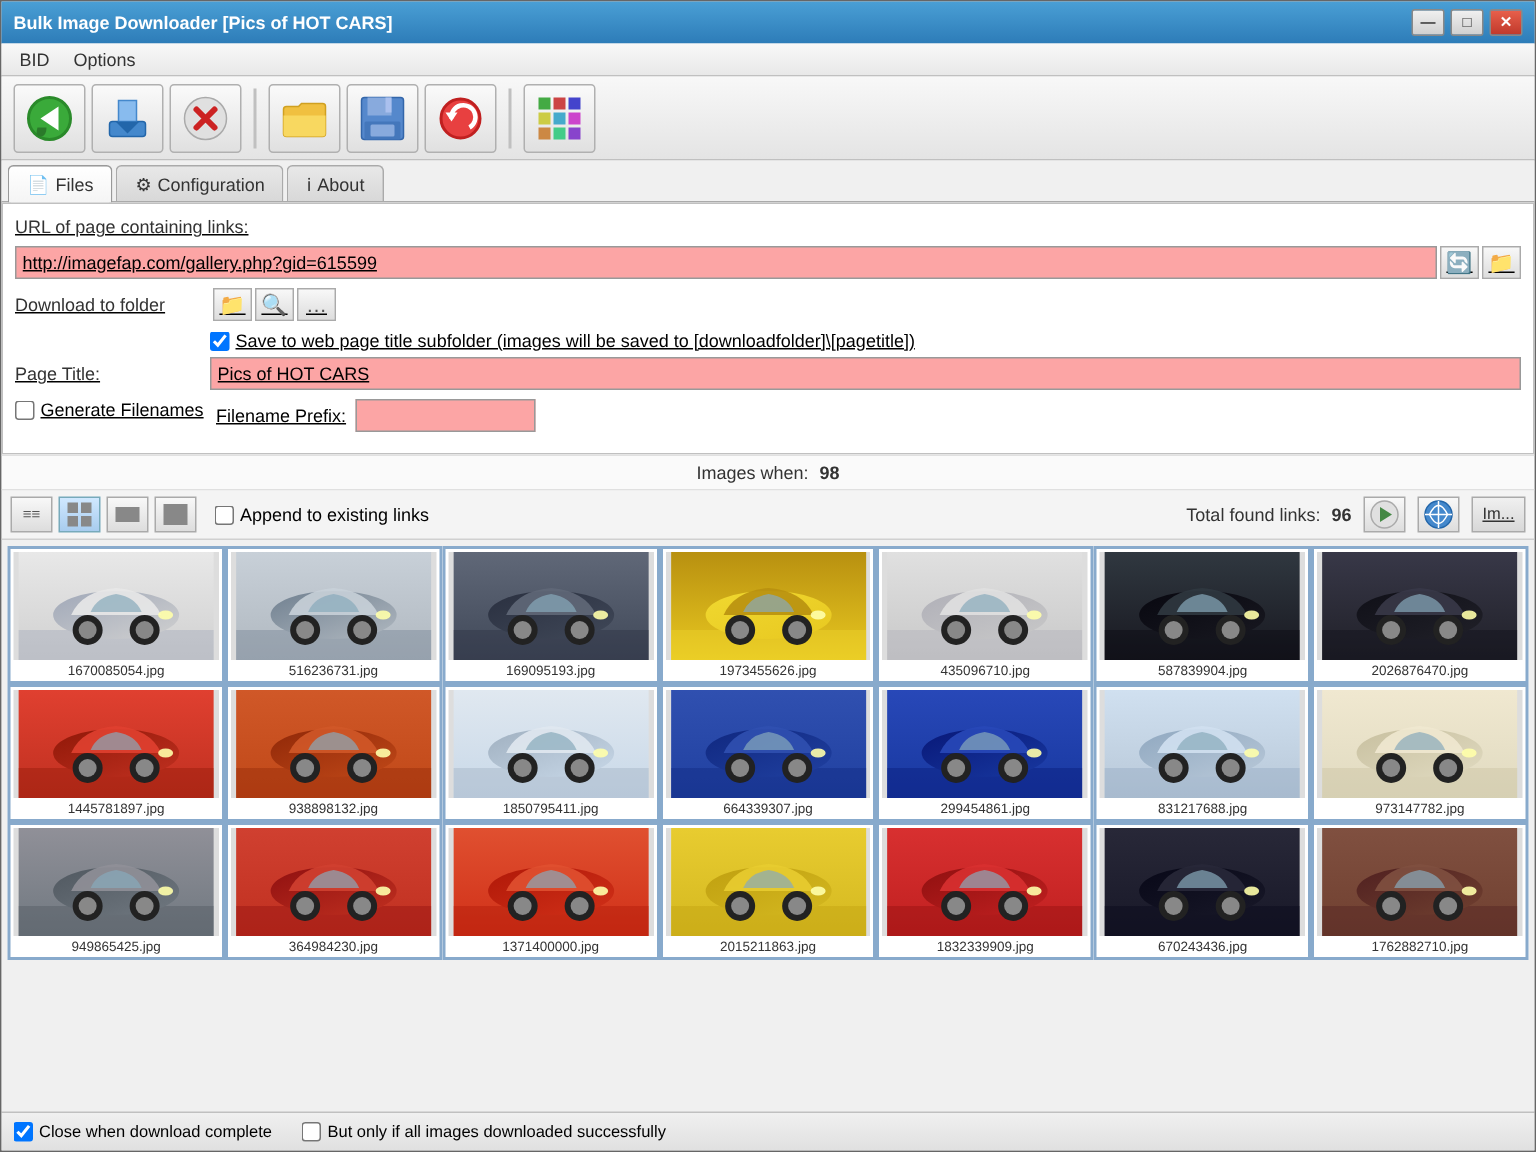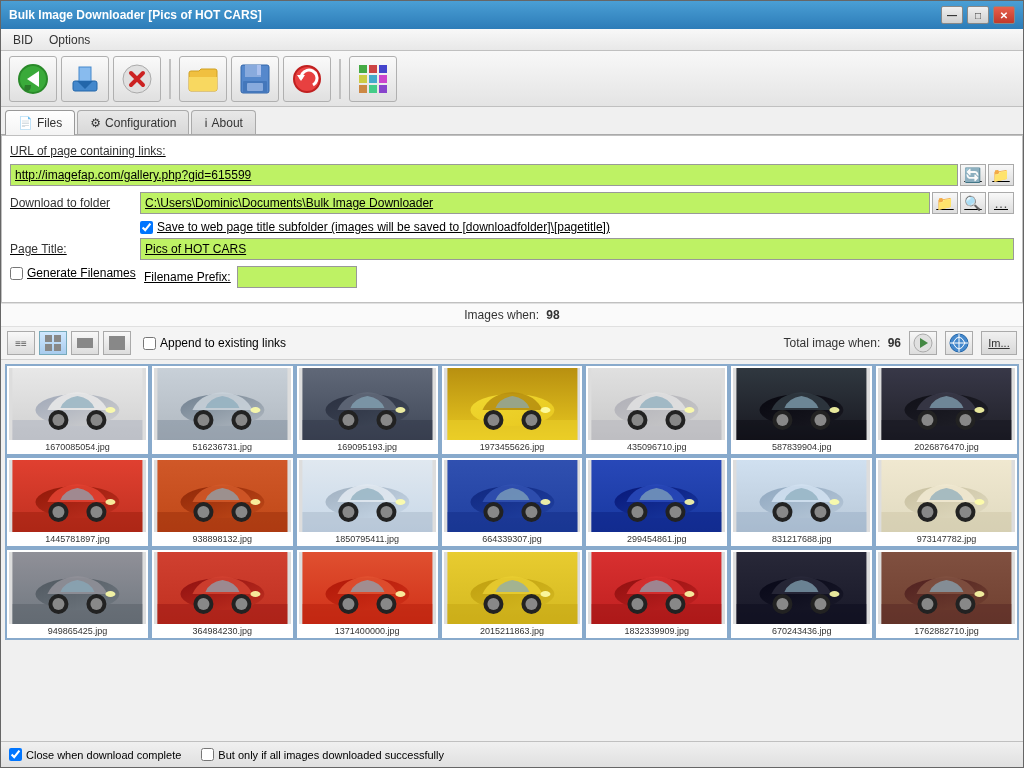--- a/index.html
+++ b/index.html
@@ -117,21 +117,21 @@
       font-size: 12px;
       color: #333;
       flex-shrink: 0;
     }
     .form-input {
       flex: 1;
       height: 22px;
       border: 1px solid #999;
       padding: 0 4px;
       font-size: 12px;
-      background: #bef264;
+      background: #fca5a5;
     }
     .icon-btn {
       width: 26px; height: 22px;
       background: linear-gradient(to bottom, #f8f8f8, #ddd);
       border: 1px solid #aaa;
       display: flex; align-items: center; justify-content: center;
       cursor: pointer;
       font-size: 14px;
       margin-left: 2px;
       color: #555;
@@ -367,21 +367,20 @@
         <span class="form-label" style="width:auto; margin-right:0;">URL of page containing links:</span>
       </div>
       <div class="form-row">
         <input class="form-input" type="text" style="flex: 1 1 0%;" value="http://imagefap.com/gallery.php?gid=615599">
         <div class="icon-btn" title="Refresh">🔄</div>
         <div class="icon-btn" title="Browse">📁</div>
       </div>
 
       <div class="form-row">
         <span class="form-label">Download to folder</span>
-        <input class="form-input" type="text" style="flex: 1 1 0%;" value="C:\Users\Dominic\Documents\Bulk Image Downloader">
         <div class="icon-btn" title="Browse">📁</div>
         <div class="icon-btn" title="Search">🔍</div>
         <div class="icon-btn" title="More">…</div>
       </div>
 
       <div class="checkbox-row">
         <input type="checkbox" id="subfolder-cb" checked="" style="">
         <label for="subfolder-cb">Save to web page title subfolder (images will be saved to [downloadfolder]\[pagetitle])</label>
       </div>
 
@@ -427,21 +426,21 @@
       <div class="view-btn" title="Large thumbnails">
         <svg width="18" height="18" viewBox="0 0 18 18">
             <rect x="1" y="2" width="16" height="14" fill="#888"></rect>
           </svg>
       </div>
       <div id="append-label">
         <input type="checkbox" id="append-cb" style="">
         <label for="append-cb">Append to existing links</label>
       </div>
       <span id="total-links-label">
-        <span>Total image when:</span>
+        <span>Total found links:</span>
         <strong style="margin-left:4px;">96</strong>
       </span>
       <div class="action-btn" title="Start Download">
         <svg width="20" height="20" viewBox="0 0 20 20">
             <circle cx="10" cy="10" r="9" fill="#e0e0e0" stroke="#aaa" stroke-width="1"></circle>
             <polygon points="7,5 15,10 7,15" fill="#448844"></polygon>
           </svg>
       </div>
       <div class="action-btn" title="Web">
         <svg width="20" height="20" viewBox="0 0 20 20">

